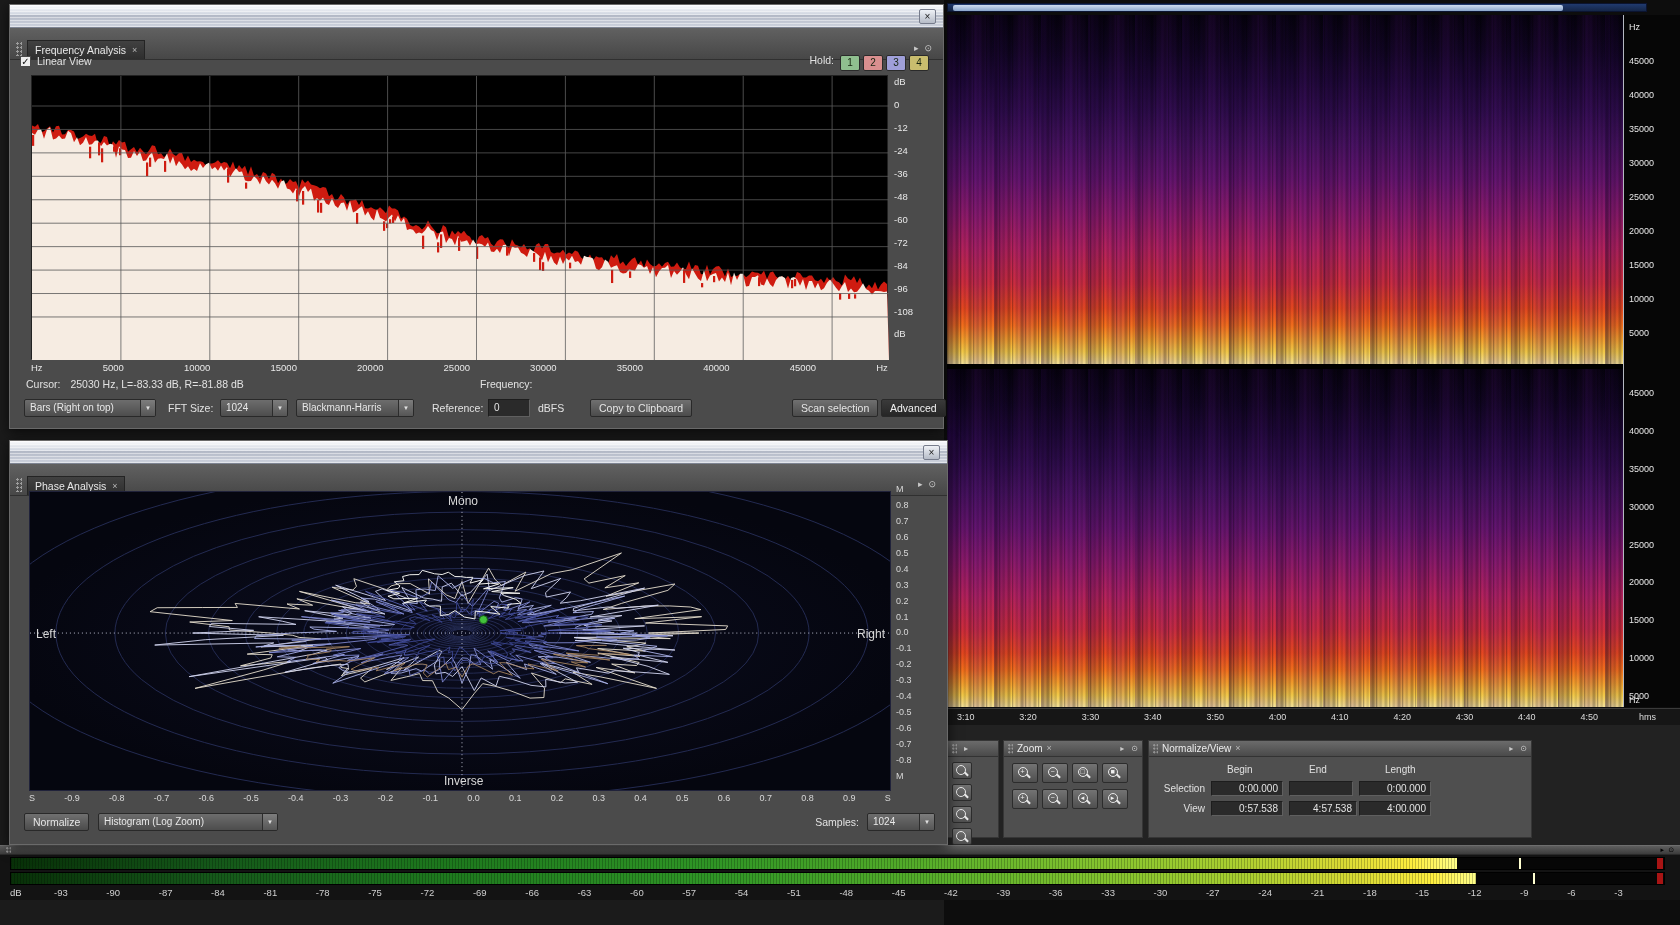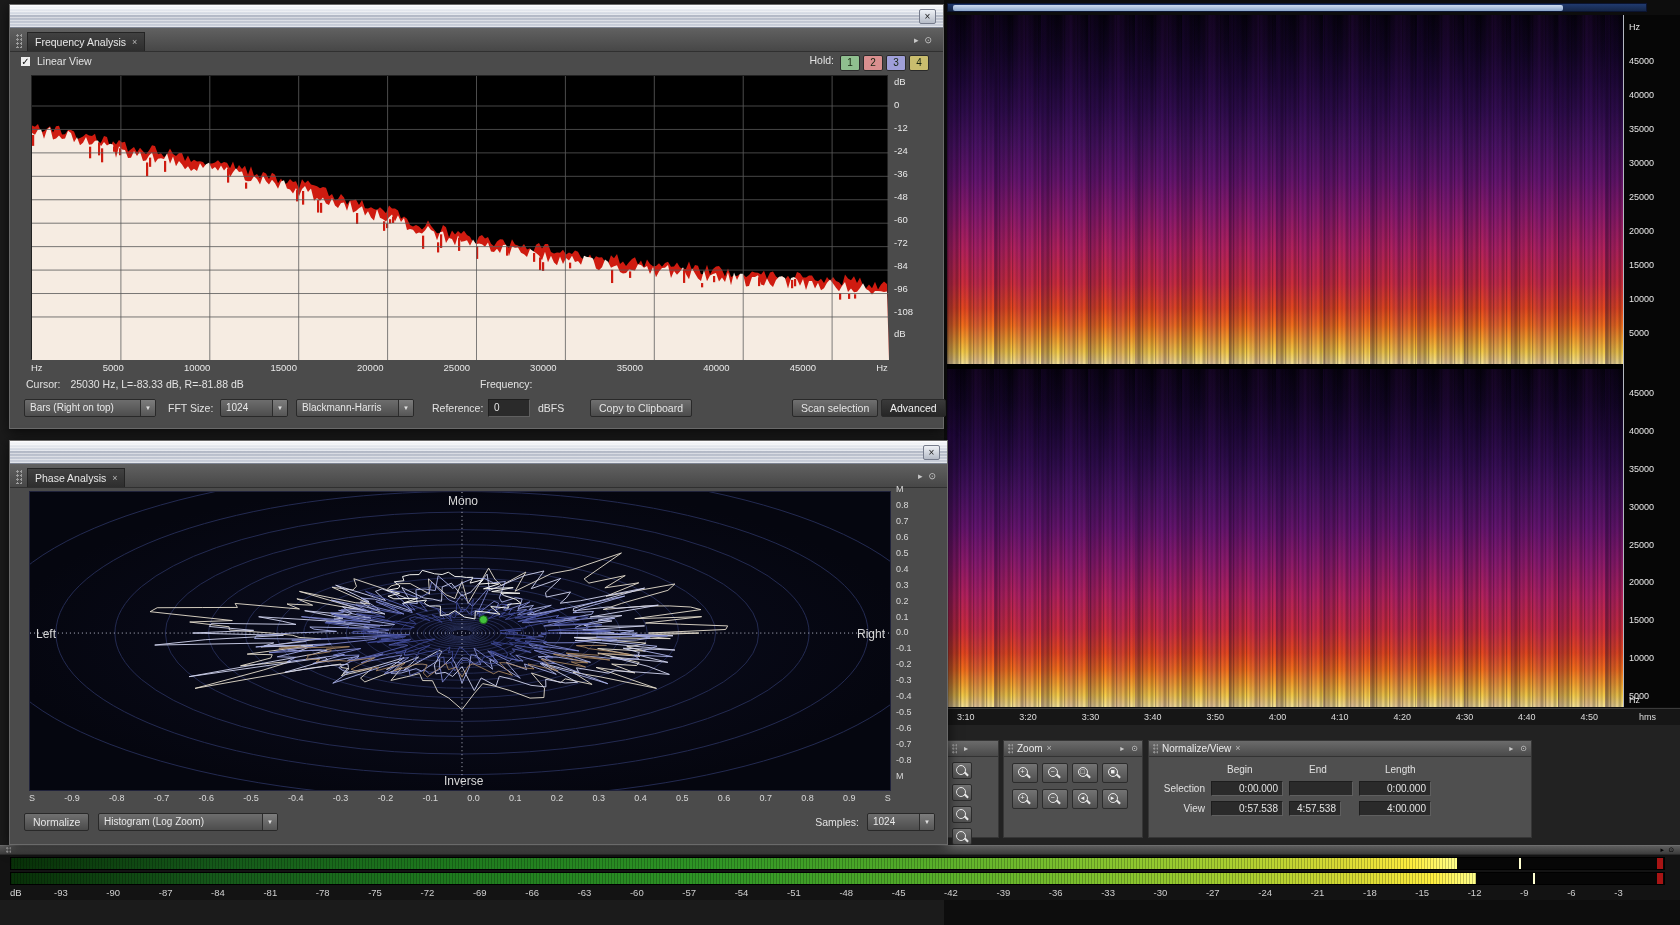--- a/index.html
+++ b/index.html
@@ -12,21 +12,21 @@
   
   .fwin{position:absolute;background:#4b4b4b;border:1px solid #6a6a6a;box-shadow:0 3px 12px rgba(0,0,0,.65);z-index:6;}
   .win-titlebar{position:absolute;left:0;top:0;right:0;height:23px;
     background:linear-gradient(#fbfcfe,#cdd3de 46%,#b3b9c6 47%,#cdd2dd);
     border-bottom:1px solid #7e8492;}
   .win-titlebar::after{content:"";position:absolute;inset:0;
     background:repeating-linear-gradient(0deg,rgba(255,255,255,.45) 0 1px,transparent 1px 3px);}
   .win-close{position:absolute;top:4px;right:7px;width:17px;height:15px;z-index:2;
     background:linear-gradient(#eef1f6,#b6bcc8);border:1px solid #767c8c;border-radius:2px;
     color:#1c1c1c;font-size:10px;line-height:13px;text-align:center;padding:0;cursor:default;}
-  .tabstrip{position:absolute;left:0;right:0;top:23px;height:24px;
+  .tabstrip{position:absolute;left:0;right:0;top:23px;height:32px;
     background:linear-gradient(#616161,#474747);border-bottom:1px solid #303030;
     display:flex;align-items:flex-end;padding:0 8px 0 6px;}
   .grip{width:6px;height:14px;margin:0 5px 3px 0;
     background-image:radial-gradient(circle at 1.5px 1.5px,#9d9d9d 1px,transparent 1.4px);
     background-size:4px 4px;}
   .tab{display:flex;align-items:center;gap:6px;height:19px;margin-bottom:0;
     background:linear-gradient(#414141,#2e2e2e);border:1px solid #242424;border-bottom:none;
     padding:0 7px;color:#e8e8e8;font-size:10.5px;}
   .tab .tab-close{color:#b5b5b5;font-size:9px;}
   .strip-spacer{flex:1;}
@@ -272,21 +272,21 @@
     <span class="sv-colhead abs" style="left:160px;top:24px;">End</span>
     <span class="sv-colhead abs" style="left:236px;top:24px;">Length</span>
 
     <span class="sv-rowlbl abs" style="left:0;top:40px;width:56px;">Selection</span>
     <div class="field sv-field abs" style="left:62px;top:40px;width:72px;">0:00.000</div>
     <div class="field sv-field abs" style="left:140px;top:40px;width:64px;"></div>
     <div class="field sv-field abs" style="left:210px;top:40px;width:72px;">0:00.000</div>
 
     <span class="sv-rowlbl abs" style="left:0;top:60px;width:56px;">View</span>
     <div class="field sv-field abs" style="left:62px;top:60px;width:72px;">0:57.538</div>
-    <div class="field sv-field abs" style="left:140px;top:60px;width:52px;">4:57.538</div>
+    <div class="field sv-field abs" style="left:140px;top:60px;width:68px;">4:57.538</div>
     <div class="field sv-field abs" style="left:210px;top:60px;width:72px;">4:00.000</div>
   </div>
 
   <div class="meter-strip">
     <span class="pgrip" style="height:6px;"></span>
     <span class="strip-spacer"></span>
     <span class="p-ico" style="font-size:7px;">▸</span>
     <span class="p-ico" style="font-size:7px;">⊙</span>
   </div>
 

